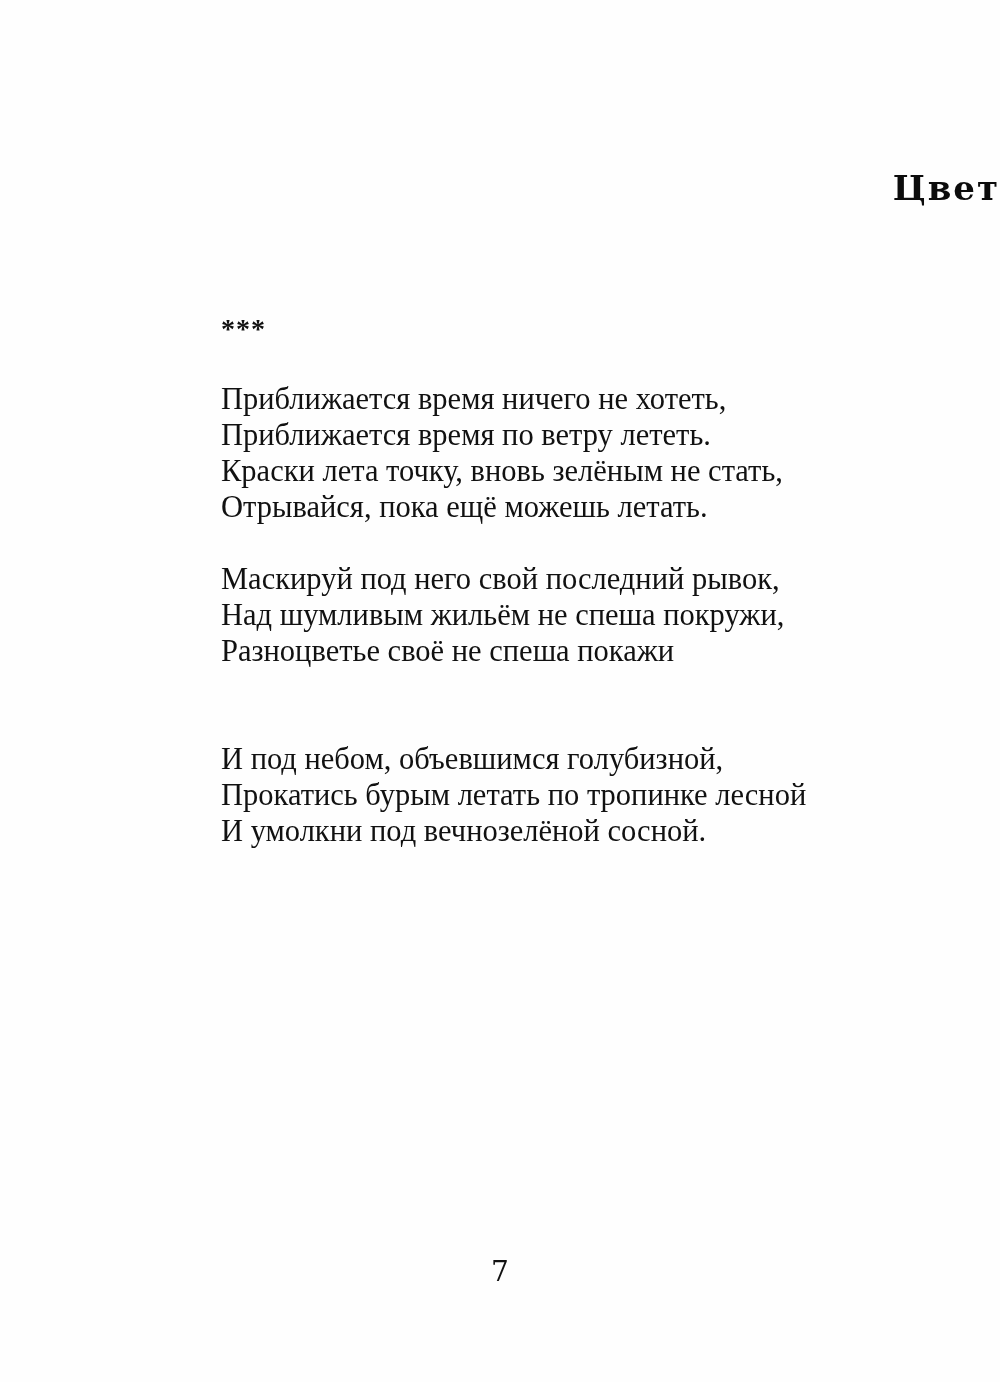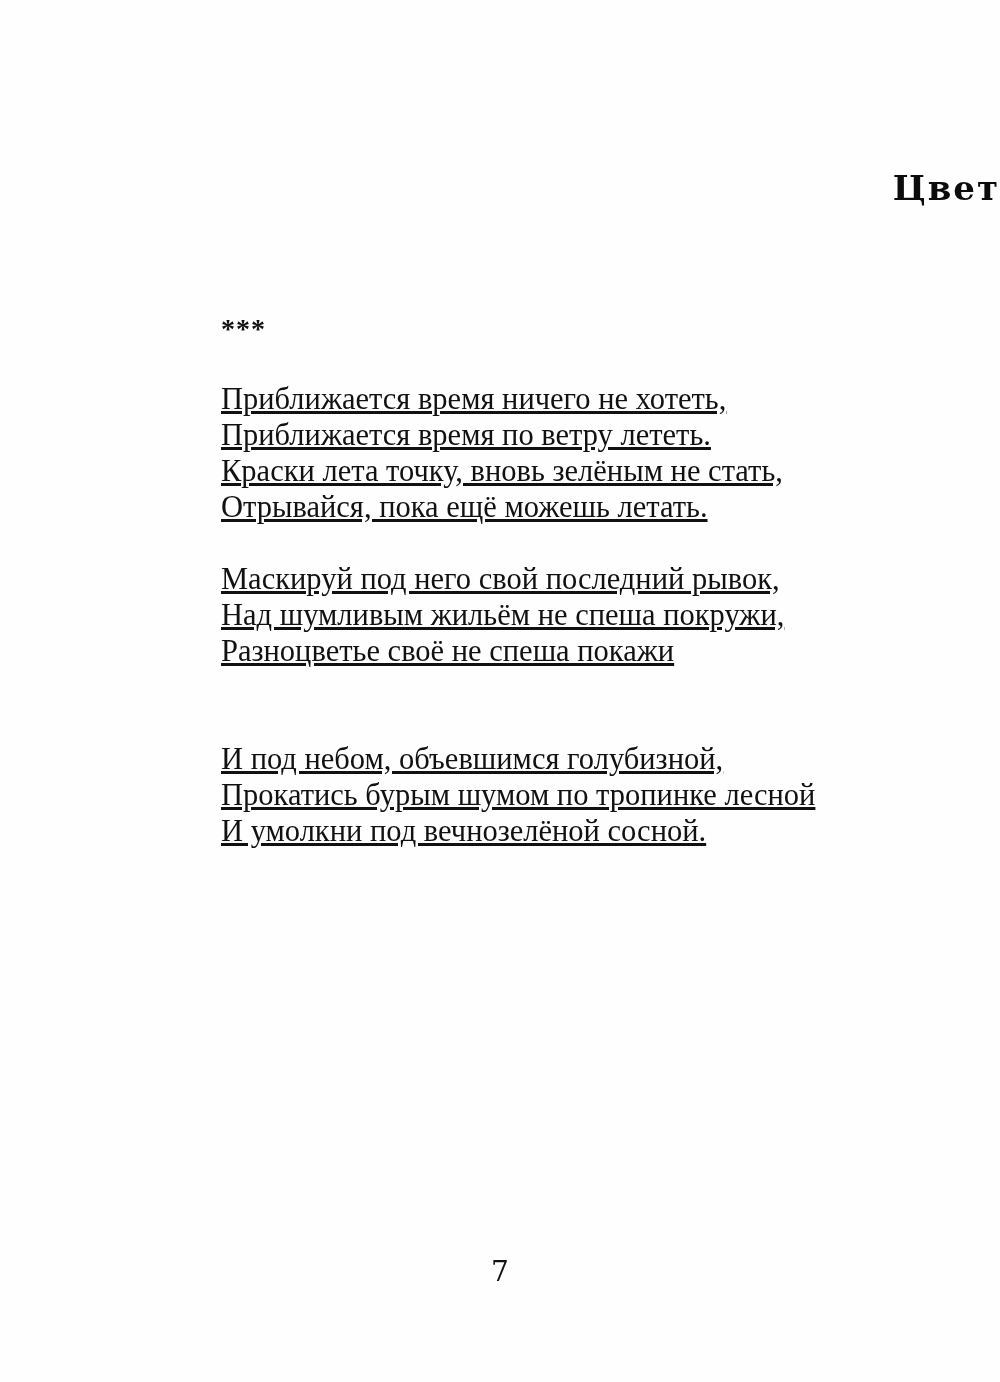--- a/index.html
+++ b/index.html
@@ -46,21 +46,20 @@
       color: #111;
     }
     .stanza {
       position: absolute;
       left: 221px;
       font-family: "Liberation Serif", serif;
       font-size: 30.5px;
       line-height: 36px;
       color: #111;
       white-space: nowrap;
-      text-decoration: underline;
     }
     .stanza .line {
       display: block;
       height: 36px;
     }
     #stanza-1 { top: 381px; }
     #stanza-2 { top: 561px; }
     #stanza-3 { top: 741px; }
     .page-number {
       position: absolute;
@@ -91,19 +90,19 @@
   </div>
 
   <div class="stanza" id="stanza-2">
     <span class="line">Маскируй под него свой последний рывок,</span>
     <span class="line">Над шумливым жильём не спеша покружи,</span>
     <span class="line">Разноцветье своё не спеша покажи</span>
   </div>
 
   <div class="stanza" id="stanza-3">
     <span class="line">И под небом, объевшимся голубизной,</span>
-    <span class="line">Прокатись бурым шумом по тропинке лесной</span>
+    <span class="line">Прокатись бурым летать по тропинке лесной</span>
     <span class="line">И умолкни под вечнозелёной сосной.</span>
   </div>
 
   <div class="page-number">7</div>
 
 </div>
 
 </body></html>

